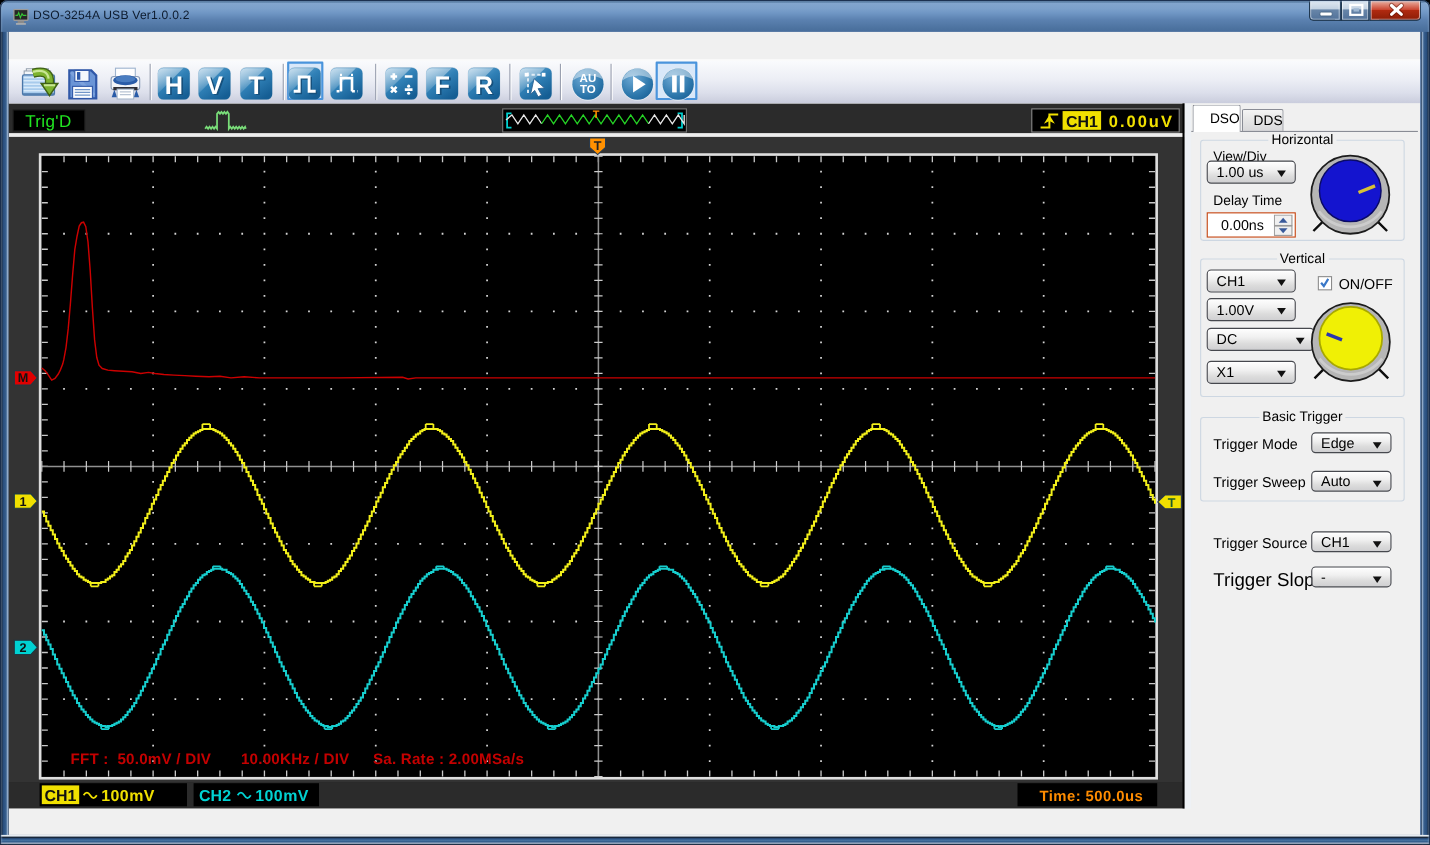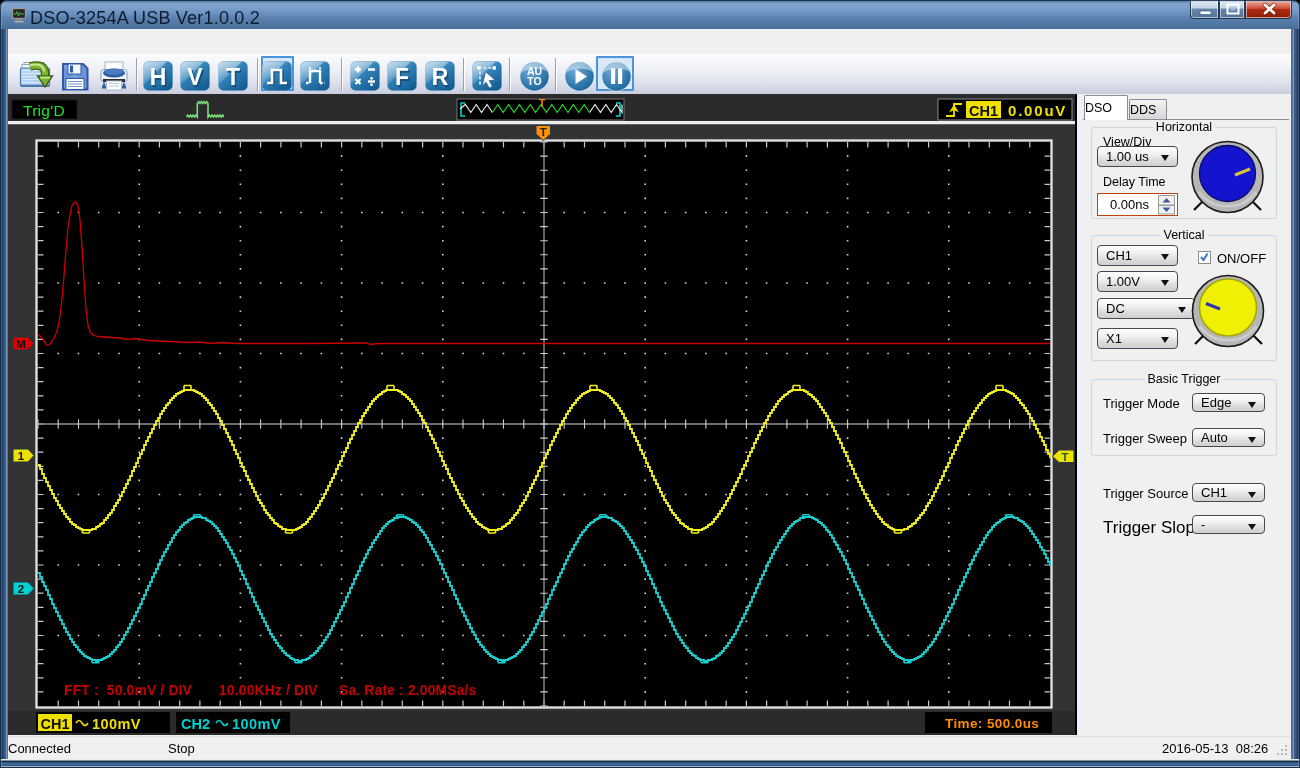--- a/index.html
+++ b/index.html
@@ -4,41 +4,41 @@
 *{margin:0;padding:0;box-sizing:border-box;}
 html,body{width:1300px;height:768px;overflow:hidden;background:#000;font-family:"Liberation Sans",sans-serif;}
 #win{position:absolute;inset:0;width:1300px;height:768px;background:linear-gradient(180deg,#10294a 0,#3f668f 1.5px,#82a5ce 3px,#7ba0cb 8px,#6f96c4 12px,#5b81b0 18px,#4c729f 26px,#486d9c 29px,#486d9c 100%);border-radius:7px 7px 0 0;}
 #win::before{content:"";position:absolute;inset:0;border-radius:7px 7px 0 0;box-shadow:inset 0 0 0 1px rgba(20,40,70,.85), inset 0 0 0 2px rgba(160,190,220,.35);pointer-events:none;z-index:60;}
 
 .fl{position:absolute;top:29px;bottom:0;width:8px;z-index:5;}
 #flL{left:0;background:linear-gradient(90deg,#0a1420 0,#0e1e33 1.5px,#284d7c 3px,#38608f 5.5px,#9db4cf 7px,#20344e 8px);}
 #flR{right:0;background:linear-gradient(270deg,#0a1420 0,#0e1e33 1.5px,#284d7c 3px,#38608f 5.5px,#9db4cf 7px,#20344e 8px);}
 #flB{position:absolute;left:0;right:0;bottom:0;height:9px;z-index:6;background:linear-gradient(180deg,#f2f5f8 0,#dde4ec 1px,#14202e 2.2px,#2a5184 3.5px,#44719f 5px,#2e5786 6.5px,#c3ccd6 7.8px,#060a0f 8.6px);}
 
-#title{position:absolute;left:30px;top:8px;font-size:18px;color:#0d1b2e;z-index:10;letter-spacing:.2px;}
+#title{position:absolute;left:30px;top:8px;font-size:11px;color:#0d1b2e;z-index:10;letter-spacing:.2px;}
 #appico{position:absolute;left:11px;top:8px;z-index:10;}
 .capbtn{position:absolute;top:0;height:19px;z-index:10;border:1px solid #203850;border-top:none;box-shadow:inset 0 0 0 1px rgba(255,255,255,.55);}
 #btnmin{left:1190px;width:29px;border-radius:0 0 0 4px;background:linear-gradient(180deg,#e4ecf4 0,#c3d2e2 45%,#6785a8 50%,#52729a 100%);}
 #btnmax{left:1219px;width:26px;border-radius:0;background:linear-gradient(180deg,#e4ecf4 0,#c3d2e2 45%,#6785a8 50%,#52729a 100%);}
 #btncls{left:1245px;width:47px;border-radius:0 0 4px 0;background:linear-gradient(180deg,#f0c8ba 0,#e29180 18%,#cc4833 48%,#b02a10 52%,#8c1d06 100%);}
 
 #client{position:absolute;left:8px;top:29px;width:1283px;height:730px;background:#f0f0f0;z-index:8;}
 #menubar{position:absolute;left:0;top:0;width:100%;height:25px;background:linear-gradient(180deg,#fcfdfe,#f4f6fa);font-size:13px;color:#000;}
 #menubar span{position:absolute;top:5px;}
 #toolbar{position:absolute;left:0;top:25px;width:100%;height:40px;background:linear-gradient(180deg,#fafbfd 0,#eceef5 45%,#dcdfeb 75%,#c9ccdc 100%);border-top:1px solid #fff;}
 .tsep{position:absolute;top:3px;height:33px;width:1px;background:#9aa0b0;box-shadow:1px 0 0 #fff;}
 .tico{position:absolute;top:4px;}
 .selbox{position:absolute;top:2px;width:33px;height:34px;background:#d9e8f9;border:2px solid #4a94dc;border-radius:1px;}
 
 #scope{position:absolute;left:0;top:65px;}
 #split{position:absolute;left:1069px;top:65px;width:6px;height:641px;background:#eef1f5;}
 #splitb{position:absolute;left:1067px;top:65px;width:2px;height:641px;background:#000;}
 
 #panel{position:absolute;left:1075px;top:65px;width:208px;height:642px;background:#f0f0f0;font-size:12px;color:#000;}
-.tab{position:absolute;top:1px;height:24px;border:1px solid #898c95;border-bottom:none;border-radius:2px 2px 0 0;font-size:12.5px;text-align:left;padding-top:5px;}
+.tab{position:absolute;top:1px;height:24px;border:1px solid #898c95;border-bottom:none;border-radius:2px 2px 0 0;font-size:12.5px;text-align:right;padding-top:5px;}
 #tabline{position:absolute;left:0px;top:25px;width:206px;height:1px;background:#898c95;}
 #tabDSO{left:1px;width:44px;background:#fff;z-index:3;height:25px;}
 #tabDDS{left:46px;width:38px;top:5px;height:20px;padding-top:3px;background:linear-gradient(180deg,#f4f4f4,#e8e8e8 40%,#d8d8da);}
 .grp{position:absolute;left:8px;width:186px;border:1px solid #cdd7e2;border-radius:3px;}
 .grpt{position:absolute;top:-8px;left:0;width:100%;text-align:center;}
 .grpt b{background:#f0f0f0;padding:0 3px;font-weight:normal;font-size:12.5px;}
 .cmb{position:absolute;height:21px;border:1px solid #46484e;border-radius:4px;background:linear-gradient(180deg,#fefefe 0,#f0f0f0 40%,#dcdcdc 70%,#cfcfd1 100%);font-size:13px;line-height:19px;padding-left:8px;box-shadow:inset 0 1px 0 #fff;}
 .cmb:after{content:"";position:absolute;right:8px;top:8px;border:4.5px solid transparent;border-top:6px solid #111;}
 .lbl{position:absolute;font-size:12.5px;}
 .spin{position:absolute;left:14px;top:99px;width:81px;height:23px;border:1px solid #c2410c;background:#fff;}
@@ -326,31 +326,16 @@
         </div>
         <div class="lbl" style="left:20px;top:302px;font-size:13px">Trigger Mode</div>
         <div class="cmb" style="left:109px;top:299px;width:73px;height:19px;line-height:17px">Edge</div>
         <div class="lbl" style="left:20px;top:337px;font-size:13px">Trigger Sweep</div>
         <div class="cmb" style="left:109px;top:334px;width:73px;height:19px;line-height:17px">Auto</div>
         <div class="lbl" style="left:20px;top:392px;font-size:13px">Trigger Source</div>
         <div class="cmb" style="left:109px;top:389px;width:73px;height:19px;line-height:17px">CH1</div>
         <div class="lbl" style="left:20px;top:424px;font-size:17px">Trigger Slope</div>
         <div class="cmb" style="left:109px;top:421px;width:73px;height:19px;line-height:17px">-</div>
       </div>
-  <div id="status">
-    <span style="position:absolute;left:0px;top:4px;">Connected</span>
-    <span style="position:absolute;left:160px;top:4px;">Stop</span>
-    <span style="position:absolute;left:1154px;top:4px;">2016-05-13&nbsp;&nbsp;08:26</span>
-    <svg style="position:absolute;right:2px;bottom:2px" width="12" height="12">
-          <g fill="#b8b8b8">
-            <rect x="8" y="8" width="2" height="2"></rect>
-            <rect x="8" y="4" width="2" height="2"></rect>
-            <rect x="8" y="0" width="2" height="2"></rect>
-            <rect x="4" y="8" width="2" height="2"></rect>
-            <rect x="4" y="4" width="2" height="2"></rect>
-            <rect x="0" y="8" width="2" height="2"></rect>
-          </g>
-        </svg>
-  </div>
  </div>
  <div id="flL" class="fl"></div>
     <div id="flR" class="fl"></div>
     <div id="flB"></div>
 </div>
 </body></html>

